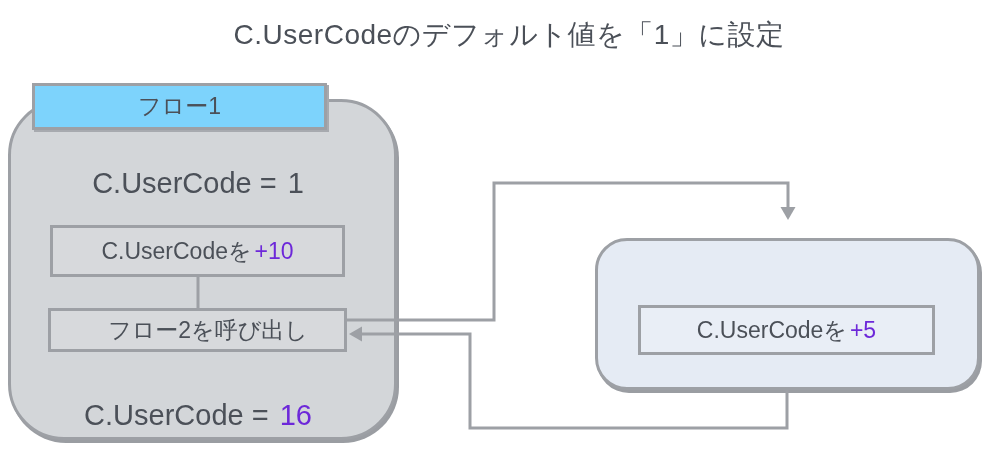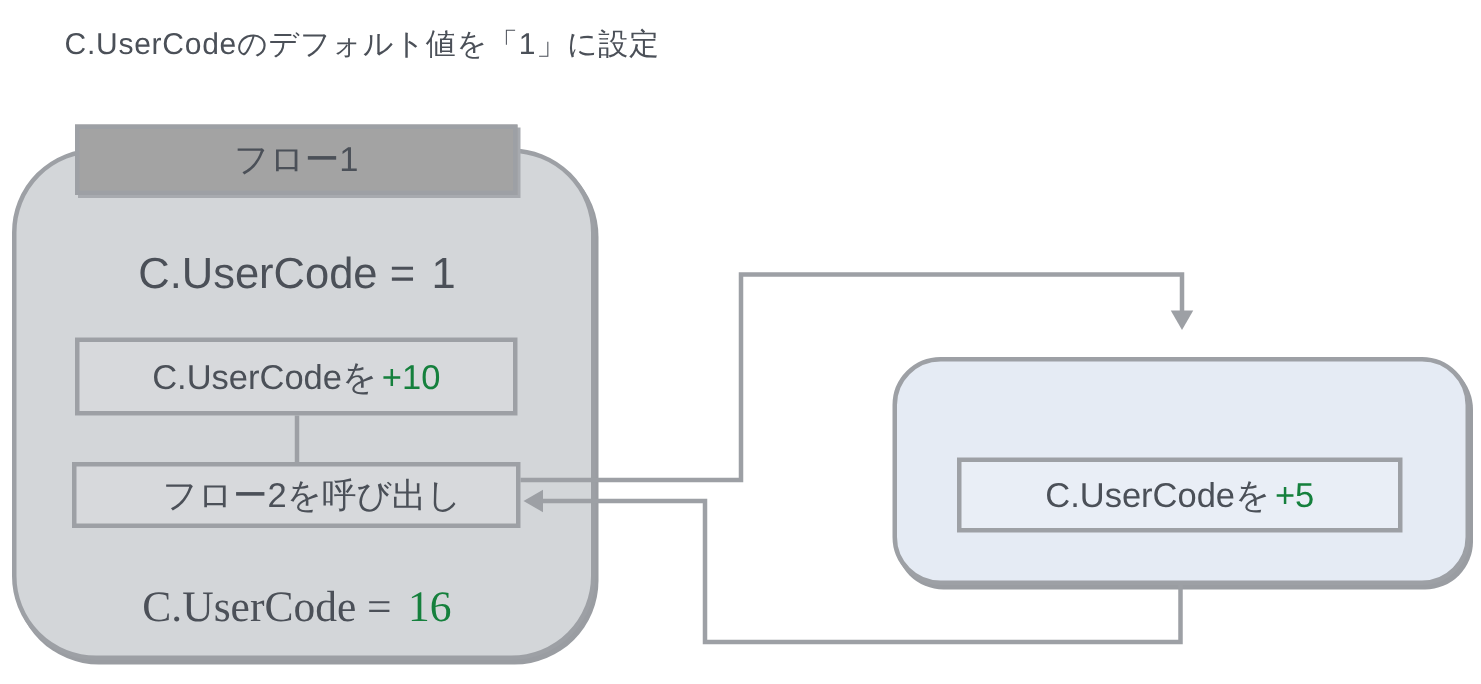--- a/index.html
+++ b/index.html
@@ -2,50 +2,50 @@
 <html><head>
 <meta charset="utf-8">
 <style>
   html,body{margin:0;padding:0;background:#ffffff;}
   *{box-sizing:border-box;}
   .canvas{
     position:relative;width:987px;height:456px;background:#ffffff;overflow:hidden;
     font-family:"Liberation Sans","DejaVu Sans",sans-serif;color:#4b5058;
   }
   .title{
-    position:absolute;left:0;top:16px;width:975px;
-    font-size:20px;letter-spacing:0.5px;color:#4b5058;padding-left:43px;
+    position:absolute;left:0;top:16px;width:975px;text-align:center;
+    font-size:28px;letter-spacing:0.5px;color:#4b5058;padding-left:43px;
   }
   .container{position:absolute;border:3px solid #9da0a5;z-index:1;}
   .flow1-container{
     left:8px;top:99px;width:389px;height:341px;border-radius:56px;
     background:#d3d6d9;box-shadow:2px 3px 0 #9a9da2;
   }
   .flow2-container{
     left:595px;top:238px;width:385px;height:152px;border-radius:32px;
     background:#e5ebf4;box-shadow:2px 3px 0 #9a9da2;
   }
   .header,.stepbox{
     position:absolute;display:flex;align-items:center;justify-content:center;
     border:3px solid #9da0a5;font-size:23px;z-index:3;white-space:nowrap;
   }
-  .flow1-header{left:50px;top:83px;width:295px;height:47px;background:#a3a3a3;box-shadow:2px 2px 0 #a7aaaf;}
+  .flow1-header{left:32px;top:83px;width:295px;height:47px;background:#7dd3fc;box-shadow:2px 2px 0 #a7aaaf;}
   .flow2-header{left:640px;top:219px;width:297px;height:49px;background:#e7edf6;box-shadow:2px 2px 0 #a7aaaf;}
   .box-add10{left:50px;top:225px;width:295px;height:52px;background:#d7d9dc;z-index:2;}
   .box-call{left:48px;top:308px;width:299px;height:44px;background:#d7d9dc;z-index:2;padding-left:21px;}
   .box-add5{left:638px;top:305px;width:297px;height:50px;background:#e9eef6;z-index:2;}
   .freetext{
     position:absolute;width:340px;left:28px;text-align:center;
     font-size:29px;z-index:2;white-space:nowrap;
   }
   .text-initial{top:167px;}
-  .text-result{top:389px;font-family:Liberation Serif, serif;}
+  .text-result{top:399px;}
   .eqval{margin-left:11px;}
   .stepval{margin-left:3px;}
-  .red{color:#15803d;}
+  .red{color:#6d28d9;}
   .connector-layer{
     position:absolute;left:0;top:0;width:987px;height:456px;
     z-index:4;pointer-events:none;
   }
 </style>
 </head>
 <body>
 
 <div class="canvas">
 

